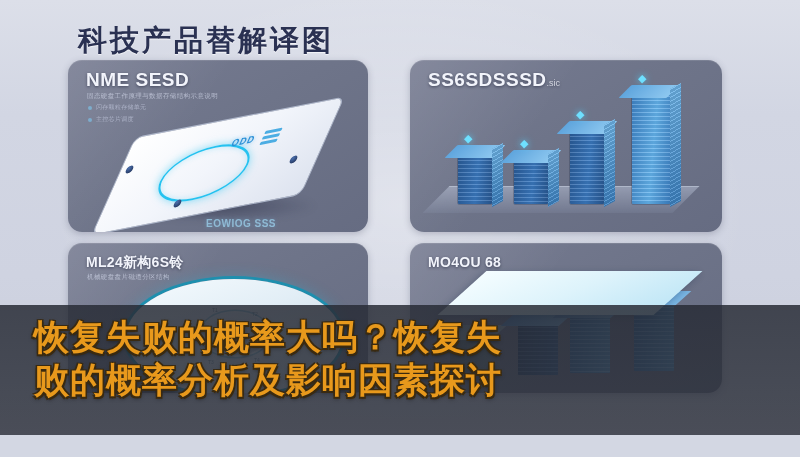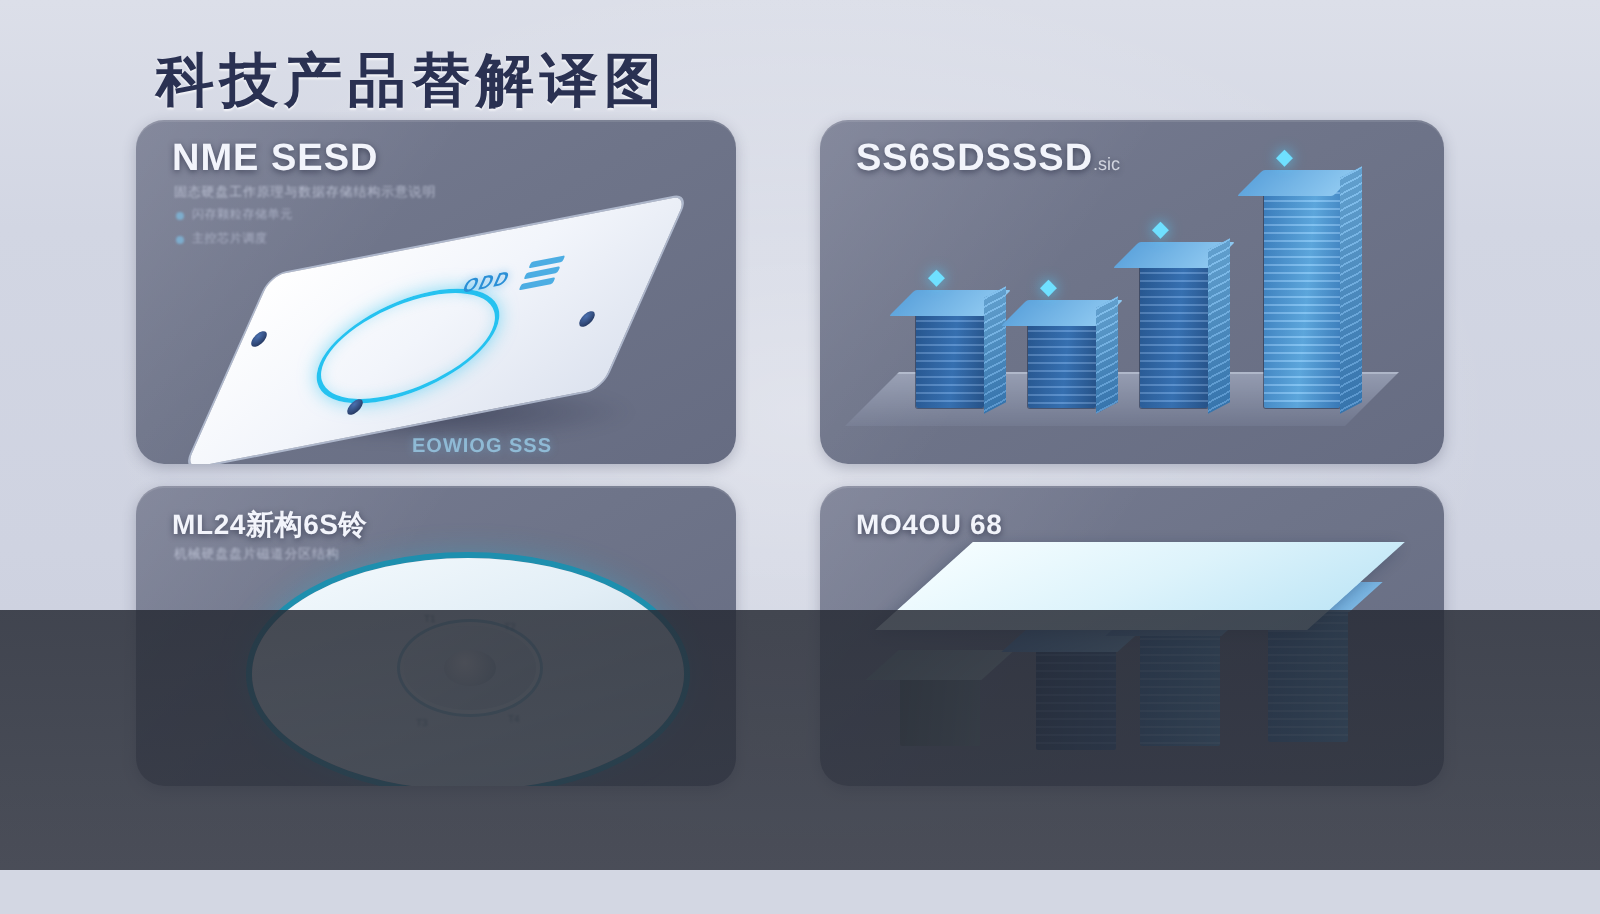--- a/index.html
+++ b/index.html
@@ -356,15 +356,17 @@
         <div class="top"></div>
       </div>
       <div class="slab2"></div>
       <div class="slab"></div>
     </div>
   </div>
 
   <div class="overlay">
     <div class="overlay-tint"></div>
   </div>
+  <div class="caption">恢复失败的概率大吗？恢复失
+败的概率分析及影响因素探讨</div>
   <div class="footer-band"></div>
 
 </div>
 
 </body></html>

